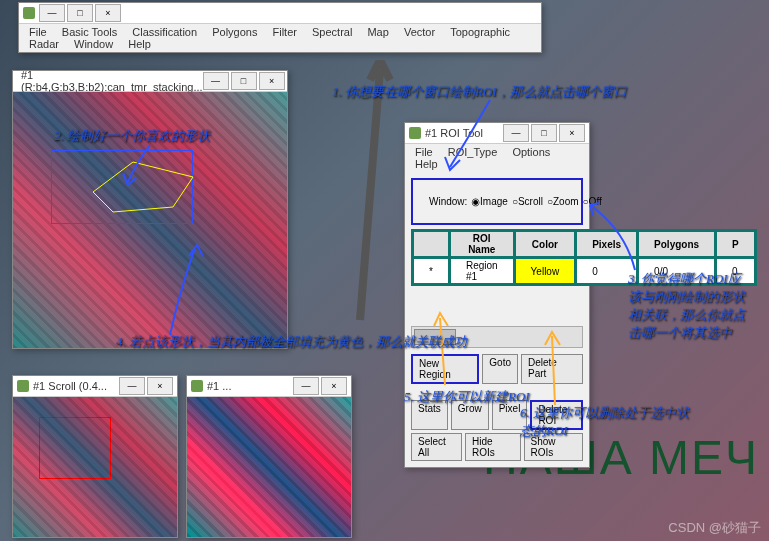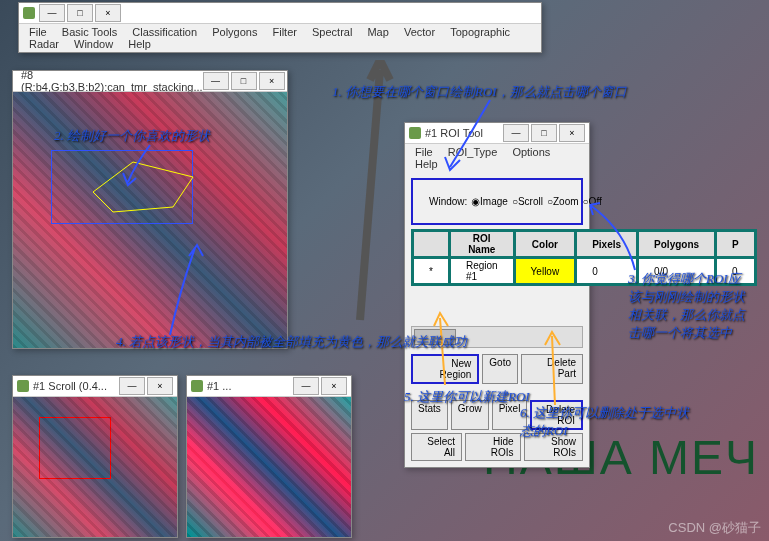--- a/index.html
+++ b/index.html
@@ -12,21 +12,21 @@
 .tb-btn{width:24px;height:16px;border:1px solid #aaa;background:#eee;display:flex;align-items:center;justify-content:center;font-size:9px;cursor:pointer}
 .menubar{background:#f0f0f0;padding:2px 4px;font-size:11px;color:#333}
 .menubar span{padding:2px 6px;cursor:pointer}
 .img-area{background:linear-gradient(45deg,#2a8a8a 0%,#d84a6a 30%,#3a5a7a 50%,#c83a5a 70%,#4a9a9a 100%);position:relative}
 .img-area::after{content:'';position:absolute;inset:0;background:repeating-linear-gradient(45deg,rgba(0,0,0,0.12),rgba(0,0,0,0.12) 3px,transparent 3px,transparent 8px)}
 .roi-body{padding:6px;background:#f0f0f0}
 .roi-row{display:flex;align-items:center;gap:4px;padding:16px;border:2px solid #2020d0;margin-bottom:4px}
 .roi-table{border:2px solid #2020d0;font-size:10px;width:100%;border-collapse:collapse}
 .roi-table th,.roi-table td{border:3px solid #0f766e;padding:1px 15px;background:#fff}
 .roi-table th{background:#e0e0e0}
-.btn{border:1px solid #888;background:#e8e8e8;padding:2px 6px;font-size:10px;cursor:pointer;display:inline-block;text-align:right}
+.btn{border:1px solid #888;background:#e8e8e8;padding:2px 6px;font-size:10px;cursor:pointer;display:inline-block;text-align:left}
 .btn.hl{border:2px solid #2020d0}
 .anno{position:absolute;color:#1d4ed8;font-size:13px;font-style:italic;text-shadow:1px 1px 2px #000;font-family:KaiTi,serif;z-index:20}
 .watermark{position:absolute;bottom:4px;right:8px;color:rgba(255,255,255,0.5);font-size:13px}
 .scroll-area{height:20px;background:#e0e0e0;border:1px solid #aaa;position:relative}
 .scroll-thumb{position:absolute;left:2px;top:2px;width:40px;height:14px;background:#c0c0c0;border:1px solid #888}
 .red-box{position:absolute;border:1px solid #f00}
 svg.arrow-svg{position:absolute;pointer-events:none;z-index:14}
 </style>
 </head>
 <body>
@@ -58,21 +58,21 @@
   <span>Topographic</span>
   <span>Radar</span>
   <span>Window</span>
   <span>Help</span>
  </div>
 </div>
 
 <div class="win" style="left:12px;top:70px;width:274px">
  <div class="titlebar">
   <span class="tb-icon"></span>
-  <span class="tb-title">#8 (R:b4,G:b3,B:b2):can_tmr_stacking...</span>
+  <span class="tb-title">#1 (R:b4,G:b3,B:b2):can_tmr_stacking...</span>
   <div class="tb-btns">
    <span class="tb-btn">—</span>
    <span class="tb-btn">□</span>
    <span class="tb-btn">×</span>
   </div>
  </div>
  <div class="img-area" style="height:256px">
    <div class="red-box" style="left:38px;top:58px;width:140px;height:72px;border-color:#3050ff;z-index:5"></div>
    <svg style="position:absolute;left:70px;top:60px;z-index:6" width="120" height="70">
         <polygon points="10,40 50,10 110,25 90,55 30,60" fill="none" stroke="#ff0" stroke-width="1"></polygon>

